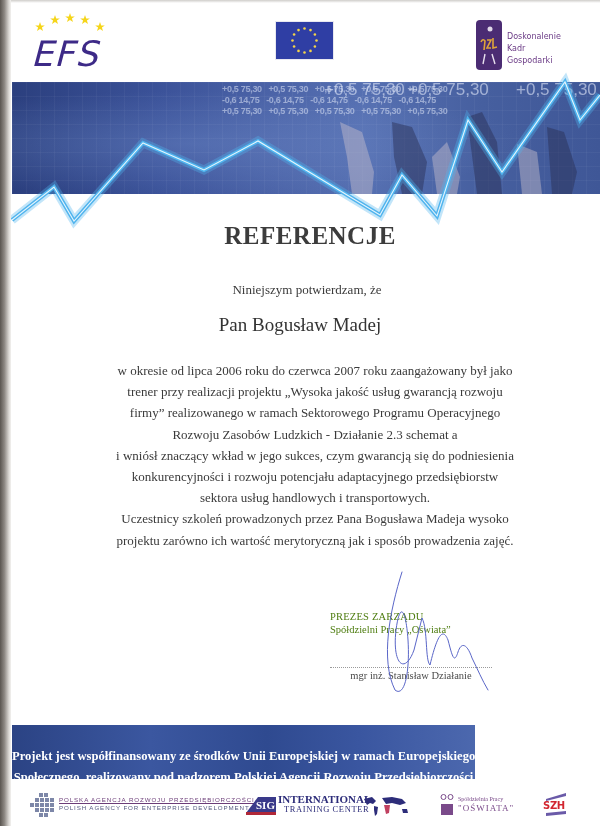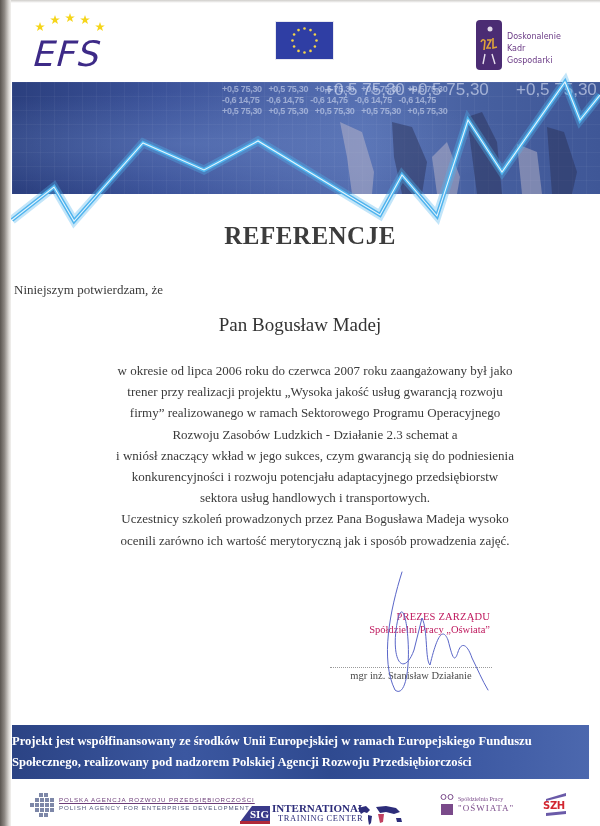--- a/index.html
+++ b/index.html
@@ -38,50 +38,50 @@
     font-size: 9px; line-height: 11px; white-space: pre; letter-spacing: -0.3px; font-weight: bold; }
   .ticker-big { position: absolute; font-family: "Liberation Sans", sans-serif; color: rgba(225,232,248,0.6);
     font-size: 17px; white-space: nowrap; }
   .hands { position: absolute; left: 320px; top: 20px; width: 260px; height: 92px; }
 
   .chart-line { position: absolute; left: 0; top: 0; width: 600px; height: 826px; pointer-events: none; }
 
   
   .title { position: absolute; left: 0; width: 600px; top: 222px; text-align: center; font-size: 25px;
     font-weight: bold; color: #3c3c3c; letter-spacing: 0.5px; padding-left: 20px; }
-  .intro { position: absolute; left: 0; width: 600px; top: 282px; text-align: left; font-size: 13px; color: #3a3a3a; padding-left: 14px; }
+  .intro { position: absolute; left: 0; width: 600px; top: 282px; text-align: center; font-size: 13px; color: #3a3a3a; padding-left: 14px; }
   .name { position: absolute; left: 0; width: 600px; top: 314px; text-align: center; font-size: 19px; color: #333; }
   .body-lines { position: absolute; left: 0; width: 600px; top: 360px; text-align: center; font-size: 13px;
     line-height: 21.2px; color: #3a3a3a; padding-left: 30px; }
   .body-lines div { white-space: nowrap; }
 
   
-  .sig { position: absolute; left: 330px; top: 611px; width: 160px; text-align: right; color: #be185d; }
+  .sig { position: absolute; left: 330px; top: 611px; width: 160px; text-align: left; color: #4d7c0f; }
   .sig-title { font-size: 10.5px; letter-spacing: 0.2px; line-height: 12px; }
   .sig-org { font-size: 10.5px; line-height: 13px; }
   .sig-dots { position: absolute; left: 330px; top: 667px; width: 162px; border-top: 1px dotted #9a9a9a; }
   .sig-name { position: absolute; left: 330px; top: 670px; width: 162px; text-align: center; font-size: 10.5px; color: #4a4a4a; }
   .signature-svg { position: absolute; left: 370px; top: 570px; width: 160px; height: 130px; pointer-events: none; }
 
   
-  .bottom-banner { position: absolute; left: 12px; top: 725px; width: 577px; height: 54px;
+  .bottom-banner { position: absolute; left: 12px; top: 725px; width: 463px; height: 54px;
     background: linear-gradient(to right, #2b4384 0%, #3b57a0 30%, #2f4a90 55%, #3a56a0 75%, #4c68ae 100%);
-    color: #ffffff; font-weight: bold; font-size: 12.6px; line-height: 21px; padding-top: 6px; }
+    color: #ffffff; text-align: center; font-weight: bold; font-size: 12.6px; line-height: 21px; padding-top: 21px; }
   .bottom-banner div { white-space: nowrap; }
 
   
   .foot-parp { position: absolute; left: 30px; top: 792px; width: 200px; height: 26px; }
   .parp-mark { position: absolute; left: 0; top: 1px; width: 26px; height: 24px; }
   .parp-text { position: absolute; left: 29px; top: 4px; font-family: "Liberation Sans", sans-serif; font-size: 6.2px;
     line-height: 8px; color: #6b3c78; letter-spacing: 0.9px; }
   .parp-text div { white-space: nowrap; }
   .parp-text .under { text-decoration: underline; }
   .parp-text .en { color: #555a80; }
 
-  .foot-itc { position: absolute; left: 240px; top: 793px; width: 160px; height: 24px; margin-top: 9px; }
+  .foot-itc { position: absolute; left: 246px; top: 793px; width: 160px; height: 24px; }
   .itc-mark { position: absolute; left: 0; top: 2px; width: 30px; height: 20px; }
   .itc-text { position: absolute; left: 32px; top: 1px; font-family: "Liberation Serif", serif; color: #2d2d7a;
     font-size: 11px; line-height: 10px; font-weight: bold; }
   .itc-text .l2 { font-size: 8.5px; font-weight: normal; letter-spacing: 0.6px; padding-left: 6px; }
   .itc-map { position: absolute; left: 116px; top: 2px; width: 48px; height: 22px; }
 
   .foot-oswiata { position: absolute; left: 440px; top: 793px; width: 100px; height: 26px; }
   .osw-mark { position: absolute; left: 0; top: 0; width: 14px; height: 24px; }
   .osw-text { position: absolute; left: 18px; top: 2px; font-family: "Liberation Serif", serif; color: #7a4a8a; }
   .osw-text .l1 { font-size: 6px; line-height: 8px; white-space: nowrap; }
@@ -176,21 +176,21 @@
 
 <div class="body-lines">
   <div>w okresie od lipca 2006 roku do czerwca 2007 roku zaangażowany był jako</div>
   <div>trener przy realizacji projektu „Wysoka jakość usług gwarancją rozwoju</div>
   <div>firmy” realizowanego w ramach Sektorowego Programu Operacyjnego</div>
   <div>Rozwoju Zasobów Ludzkich - Działanie 2.3 schemat a</div>
   <div>i wniósł znaczący wkład w jego sukces, czym gwarancją się do podniesienia</div>
   <div>konkurencyjności i rozwoju potencjału adaptacyjnego przedsiębiorstw</div>
   <div>sektora usług handlowych i transportowych.</div>
   <div>Uczestnicy szkoleń prowadzonych przez Pana Bogusława Madeja wysoko</div>
-  <div>ocenili zarówno ich wartość merytoryczną jak i sposób prowadzenia zajęć.</div>
+  <div>projektu zarówno ich wartość merytoryczną jak i sposób prowadzenia zajęć.</div>
 </div>
 
 <div class="sig">
   <div class="sig-title">PREZES ZARZĄDU</div>
   <div class="sig-org">Spółdzielni Pracy „Oświata”</div>
 </div>
 <div class="sig-dots"></div>
 <div class="sig-name">mgr inż. Stanisław Działanie</div>
 <svg class="signature-svg" viewBox="0 0 160 130">
   <path d="M32 2 C20 40 10 90 25 120 C35 128 40 100 38 70 C36 40 30 30 26 60 C22 95 35 105 44 80 L52 48 C58 60 55 90 60 95 C66 70 72 55 78 70 C82 85 84 95 88 82 C92 70 98 76 102 88 C108 100 112 110 118 120" fill="none" stroke="#5a66c8" stroke-width="1" stroke-linecap="round"></path>

